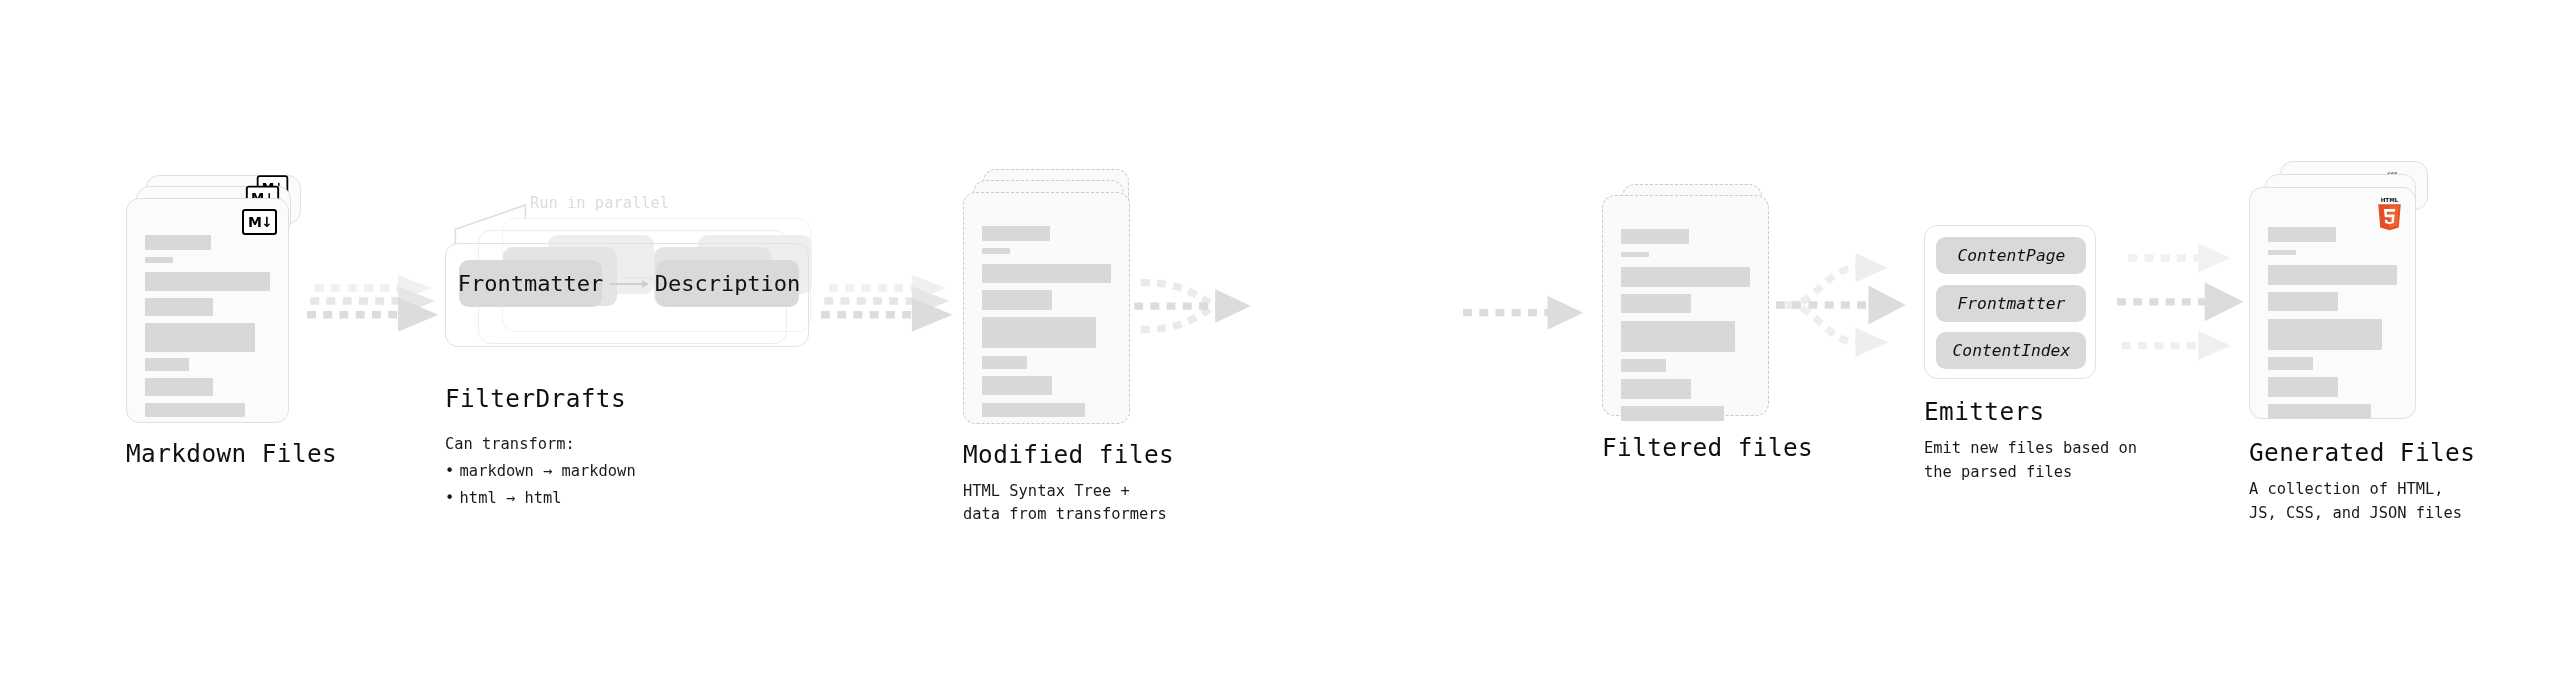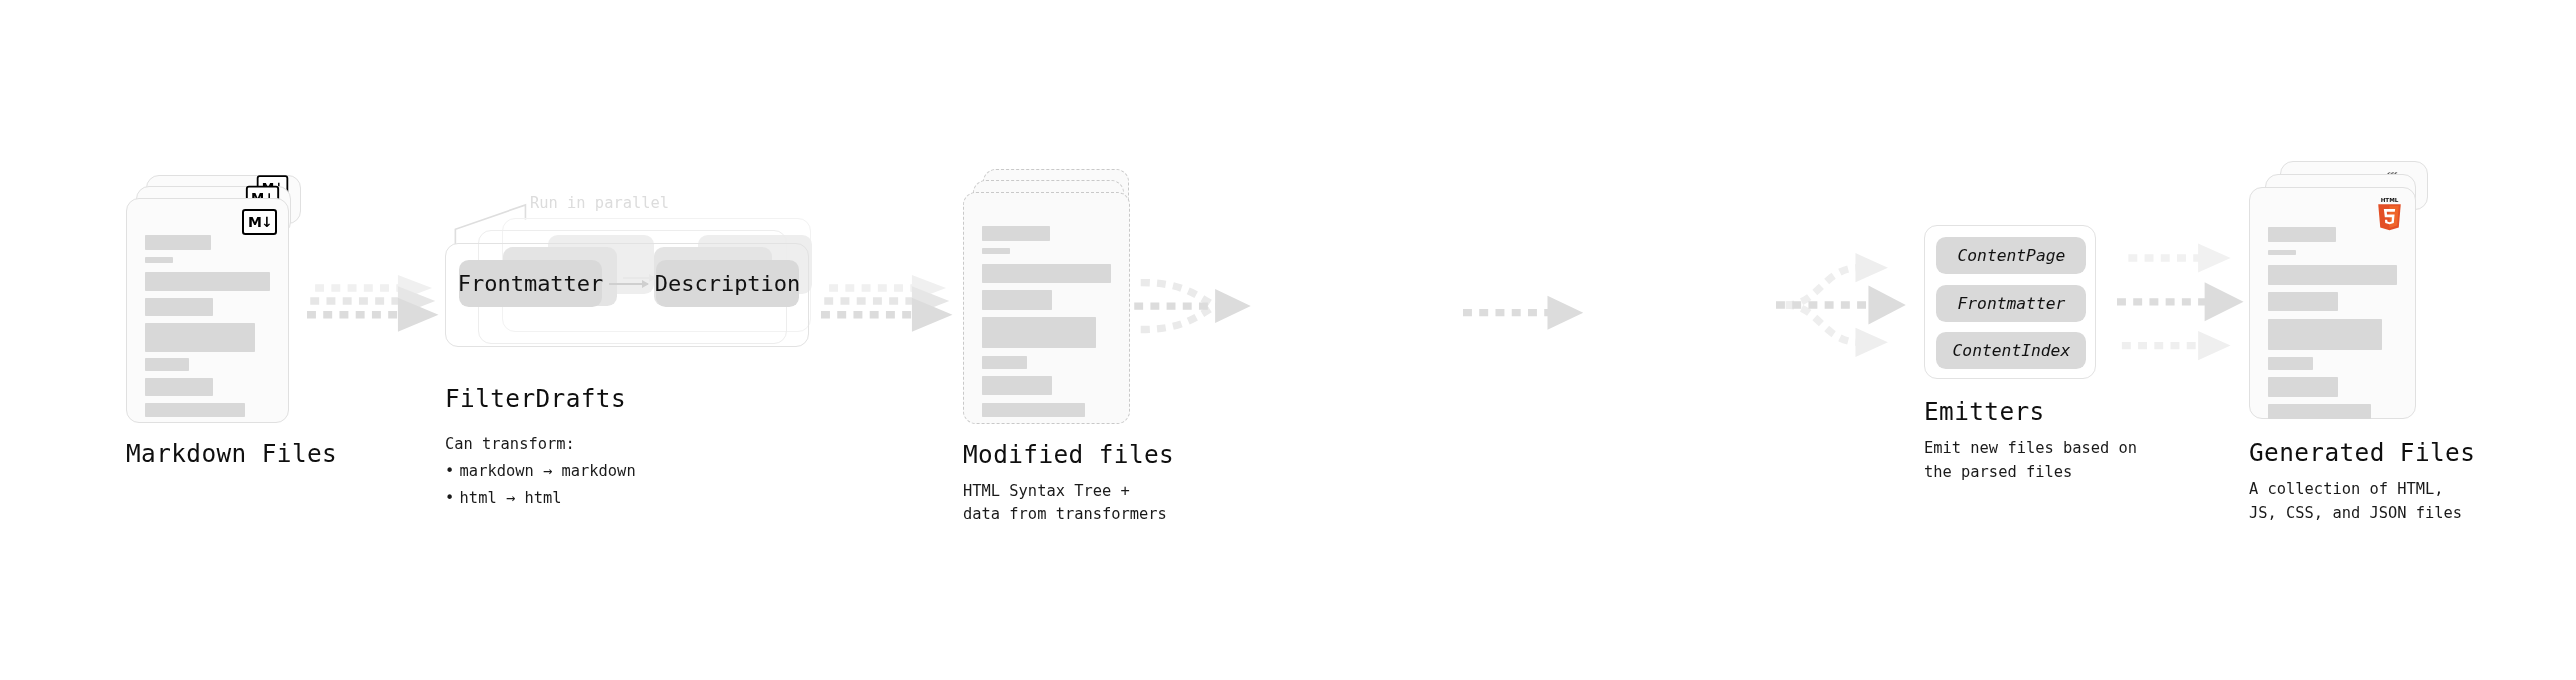--- a/index.html
+++ b/index.html
@@ -315,20 +315,40 @@
   </div>
 
 
   <div class="flow" style="left:1463px; top:293px;">
     <svg width="130" height="41" viewBox="0 0 160 50">
       <line x1="0" y1="24" x2="108" y2="24" stroke="#dcdcdc" stroke-width="9" stroke-dasharray="11 9"></line>
       <polygon points="104,3 148,24 104,45" fill="#dcdcdc"></polygon>
     </svg>
   </div>
 
+  <div class="stage" style="left:1602px; top:184px;">
+
+    <div class="card-stack" style="width:175px; height:236px;">
+      <div class="file-card dashed" style="left:19.5px; top:0px; width:140px; height:41px;"></div>
+      <div class="file-card dashed" style="left:0px; top:11.4px; width:167px; height:221px;">
+        <div class="card-lines" style="top:32.5px;">
+          <div class="cl" style="width:53%;  height:15.4px; margin-bottom:7.3px;"></div>
+          <div class="cl" style="width:22%;  height:5.7px;  margin-bottom:9.8px;"></div>
+          <div class="cl" style="width:100%; height:19.5px; margin-bottom:7.3px;"></div>
+          <div class="cl" style="width:54%;  height:19.5px; margin-bottom:7.3px;"></div>
+          <div class="cl" style="width:88%;  height:31px; margin-bottom:7.3px;"></div>
+          <div class="cl" style="width:35%;  height:13px; margin-bottom:7.3px;"></div>
+          <div class="cl" style="width:54%;  height:19.5px; margin-bottom:7.3px;"></div>
+          <div class="cl" style="width:80%;  height:14.6px;"></div>
+        </div>
+      </div>
+    </div>
+
+    <div class="stage-title" style="margin-top:13px;">Filtered files</div>
+  </div>
 
   <div class="flow" style="left:1776px; top:240px;">
     <svg width="146" height="130" viewBox="0 0 180 160">
       <g stroke-dasharray="11 9" stroke-width="9" fill="none" stroke="#eeeeee">
         <path d="M12 80 C 52 80, 58 36, 100 34"></path>
         <path d="M12 80 C 52 80, 58 124, 100 126"></path>
       </g>
       <line x1="0" y1="80" x2="118" y2="80" stroke="#dcdcdc" stroke-width="9" stroke-dasharray="11 9"></line>
       <polygon points="98,16 138,34 98,52" fill="#eeeeee"></polygon>
       <polygon points="114,56 160,80 114,104" fill="#dcdcdc"></polygon>

